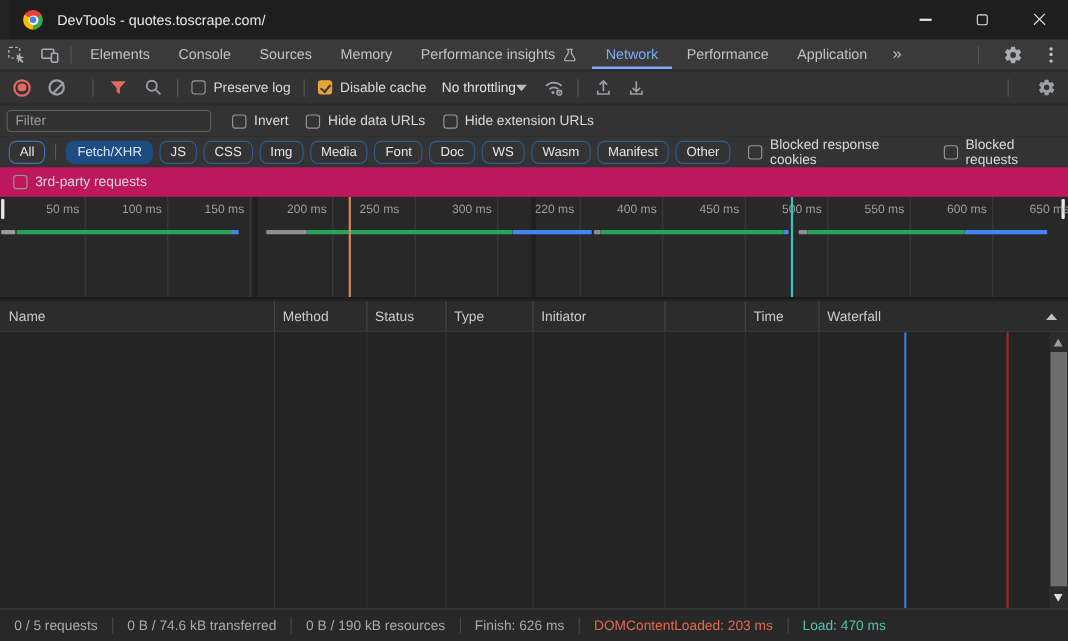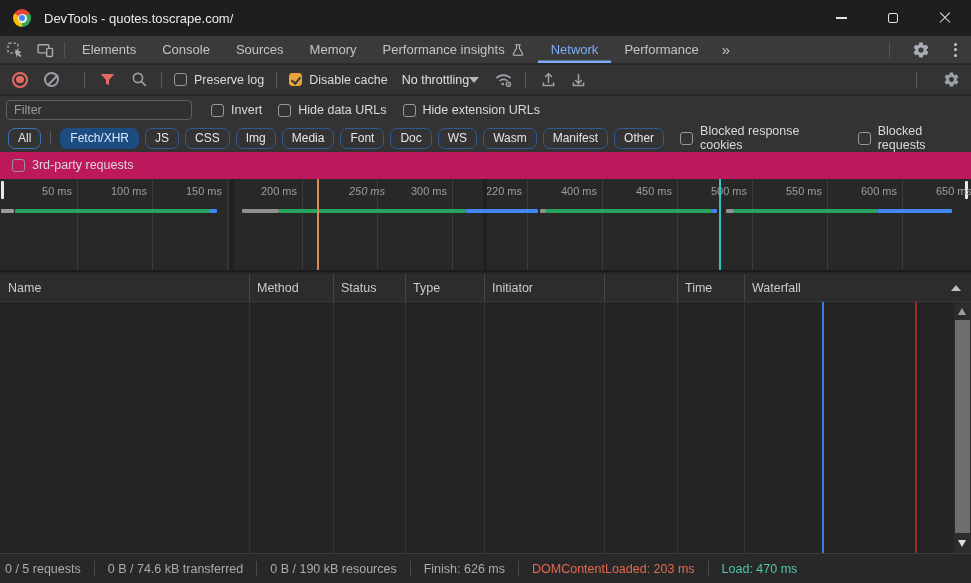--- a/index.html
+++ b/index.html
@@ -5,21 +5,21 @@
   * { box-sizing: border-box; }
   html,body { margin:0; padding:0; }
   body {
     width:971px; height:583px; position:relative; overflow:hidden;
     background:#242424; font-family:"Liberation Sans", sans-serif;
     color:#dcdcdc; -webkit-font-smoothing:antialiased;
   }
   .vdiv { width:1px; height:16px; background:#5a5a5a; flex:0 0 1px; }
 
   
-  .titlebar { position:absolute; top:0; left:0; right:0; height:36px; background:#1e1e1e;
+  .titlebar { position:absolute; top:0; left:8px; right:0; height:36px; background:#1e1e1e;
     display:flex; align-items:center; }
   .chrome-logo { width:18px; height:18px; border-radius:50%; margin-left:13px; position:relative;
     background:conic-gradient(from -60deg, #ea4335 0 120deg, #34a853 0 240deg, #fbbc05 0 360deg); }
   .chrome-logo::before { content:""; position:absolute; inset:4.5px; background:#f1f3f4; border-radius:50%; }
   .chrome-logo::after  { content:""; position:absolute; inset:6px; background:#4285f4; border-radius:50%; }
   .win-title { margin-left:13px; font-size:13px; color:#e9e9e9; }
   .win-controls { margin-left:auto; display:flex; height:100%; }
   .win-btn { width:52px; height:100%; display:flex; align-items:center; justify-content:center; }
   .glyph-min { width:11px; height:1.4px; background:#e4e4e4; }
   .glyph-max { width:10px; height:10px; border:1.2px solid #e4e4e4; border-radius:2px; }
@@ -107,21 +107,21 @@
   
   .scrollbar { position:absolute; right:0; top:0; bottom:0; width:17px; background:#2c2c2c; }
   .sb-up { position:absolute; top:6px; left:4px; width:0; height:0;
     border-left:4.5px solid transparent; border-right:4.5px solid transparent; border-bottom:7px solid #9e9e9e; }
   .sb-thumb { position:absolute; left:1px; right:1px; top:18px; height:213px; background:#6e6e6e; }
   .sb-down { position:absolute; bottom:6px; left:4px; width:0; height:0;
     border-left:4.5px solid transparent; border-right:4.5px solid transparent; border-top:7px solid #dedede; }
 
   
   .statusbar { position:absolute; left:0; right:0; bottom:0; height:30px; background:#282828;
-    border-top:1px solid #3c3c3c; display:flex; align-items:center; padding-left:5px; font-size:12.5px; color:#ababab; }
+    border-top:1px solid #3c3c3c; display:flex; align-items:center; padding-left:13px; font-size:12.5px; color:#ababab; }
   .statusbar .sep { width:1px; height:15px; background:#4a4a4a; margin:0 13px; }
 
   svg { display:block; }
 </style>
 </head>
 <body>
 
 <svg width="0" height="0" style="position:absolute">
   <symbol id="sym-gear" viewBox="0 0 24 24">
     <path fill="currentColor" d="M19.4 13c.04-.33.06-.66.06-1s-.02-.67-.06-1l2.1-1.65a.5.5 0 0 0 .12-.64l-2-3.46a.5.5 0 0 0-.6-.22l-2.5 1a7.6 7.6 0 0 0-1.7-1l-.4-2.6A.5.5 0 0 0 14 2h-4a.5.5 0 0 0-.5.42l-.4 2.6c-.6.25-1.17.6-1.7 1l-2.5-1a.5.5 0 0 0-.6.22l-2 3.46a.5.5 0 0 0 .12.64L4.5 11c-.04.33-.06.66-.06 1s.02.67.06 1l-2.1 1.65a.5.5 0 0 0-.12.64l2 3.46c.14.24.42.34.6.22l2.5-1c.53.4 1.1.75 1.7 1l.4 2.6a.5.5 0 0 0 .5.42h4a.5.5 0 0 0 .5-.42l.4-2.6c.6-.25 1.17-.6 1.7-1l2.5 1c.25.1.5 0 .6-.22l2-3.46a.5.5 0 0 0-.12-.64L19.4 13zM12 15.5a3.5 3.5 0 1 1 0-7 3.5 3.5 0 0 1 0 7z"></path>
@@ -175,20 +175,23 @@
     <svg width="14" height="14" viewBox="0 0 20 20">
       <path d="M6 2.5h8M8 2.5v5l-4.4 7.4A1.6 1.6 0 0 0 5 17.5h10a1.6 1.6 0 0 0 1.4-2.6L12 7.5v-5" fill="none" stroke="#b8bcc2" stroke-width="1.5"></path>
     </svg>
   </div>
   <div class="tab selected">
       <span>Network</span>
     </div>
   <div class="tab">
       <span>Performance</span>
     </div>
+  <div class="tab">
+      <span>Application</span>
+    </div>
   <div class="tab-more">»</div>
   <div class="tabbar-right">
     <div class="vdiv"></div>
     <div class="tb-iconbtn">
       <svg width="18" height="18">
           <use href="#sym-gear"></use>
         </svg>
     </div>
     <div class="dots">
         <i></i>
@@ -311,21 +314,21 @@
   <div class="tl-handle" style="left:965px"></div>
 <div class="grid-line" style="left: 77px;"></div>
     <div class="tick-label" style="left: 7px;">50 ms</div>
     <div class="grid-line" style="left: 152px;"></div>
     <div class="tick-label" style="left: 82px;">100 ms</div>
     <div class="grid-line" style="left: 227px;"></div>
     <div class="tick-label" style="left: 157px;">150 ms</div>
     <div class="grid-line" style="left: 302px;"></div>
     <div class="tick-label" style="left: 232px;">200 ms</div>
     <div class="grid-line" style="left: 377px;"></div>
-    <div class="tick-label" style="left: 320px; font-style: italic;">250 ms</div>
+    <div class="tick-label" style="left: 298px;">250 ms</div>
     <div class="grid-line" style="left: 452px;"></div>
     <div class="tick-label" style="left: 382px;">300 ms</div>
     <div class="grid-line" style="left: 527px;"></div>
     <div class="tick-label" style="left: 457px;">220 ms</div>
     <div class="grid-line" style="left: 602px;"></div>
     <div class="tick-label" style="left: 532px;">400 ms</div>
     <div class="grid-line" style="left: 677px;"></div>
     <div class="tick-label" style="left: 607px;">450 ms</div>
     <div class="grid-line" style="left: 752px;"></div>
     <div class="tick-label" style="left: 682px;">500 ms</div>

